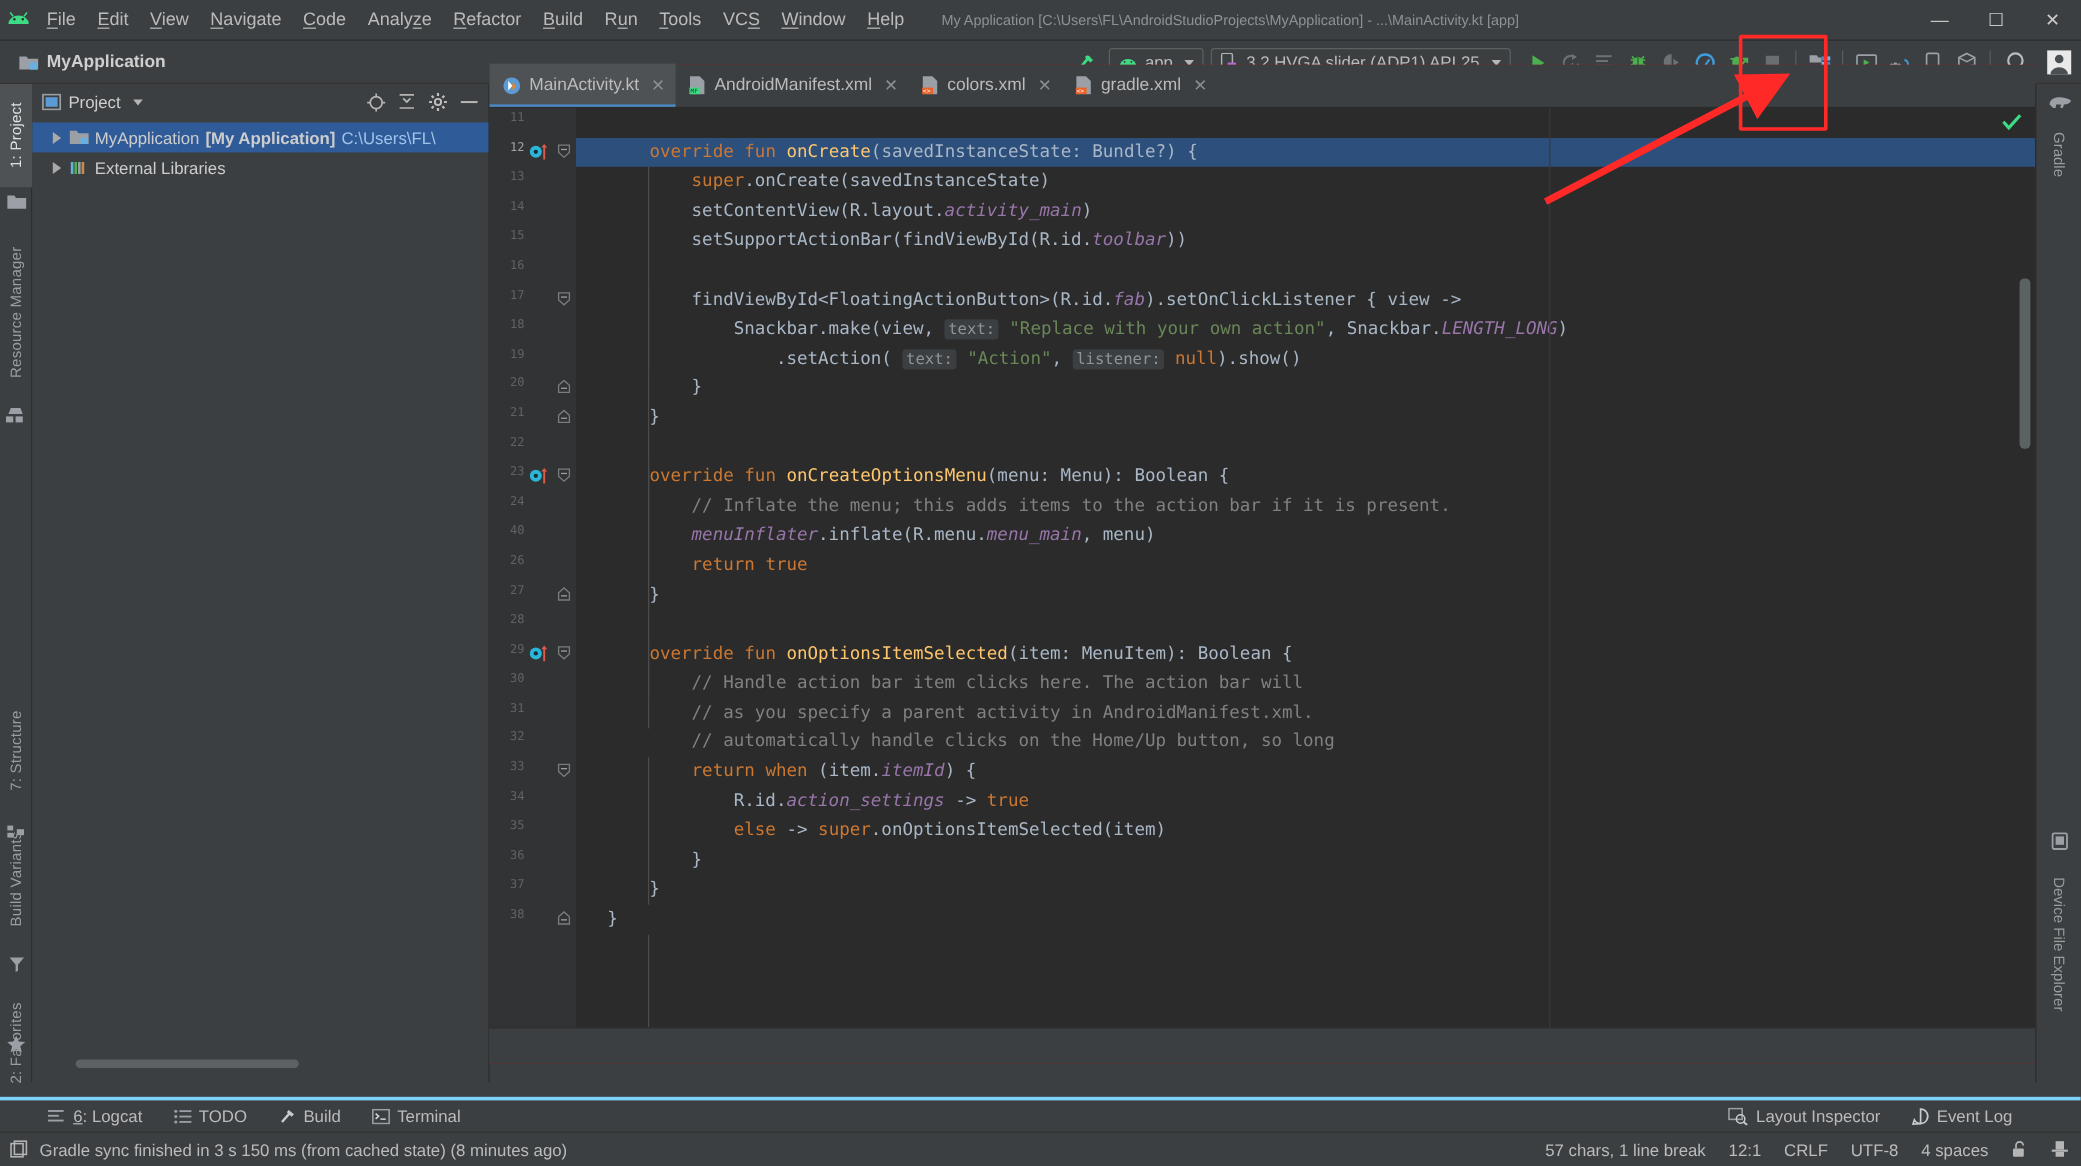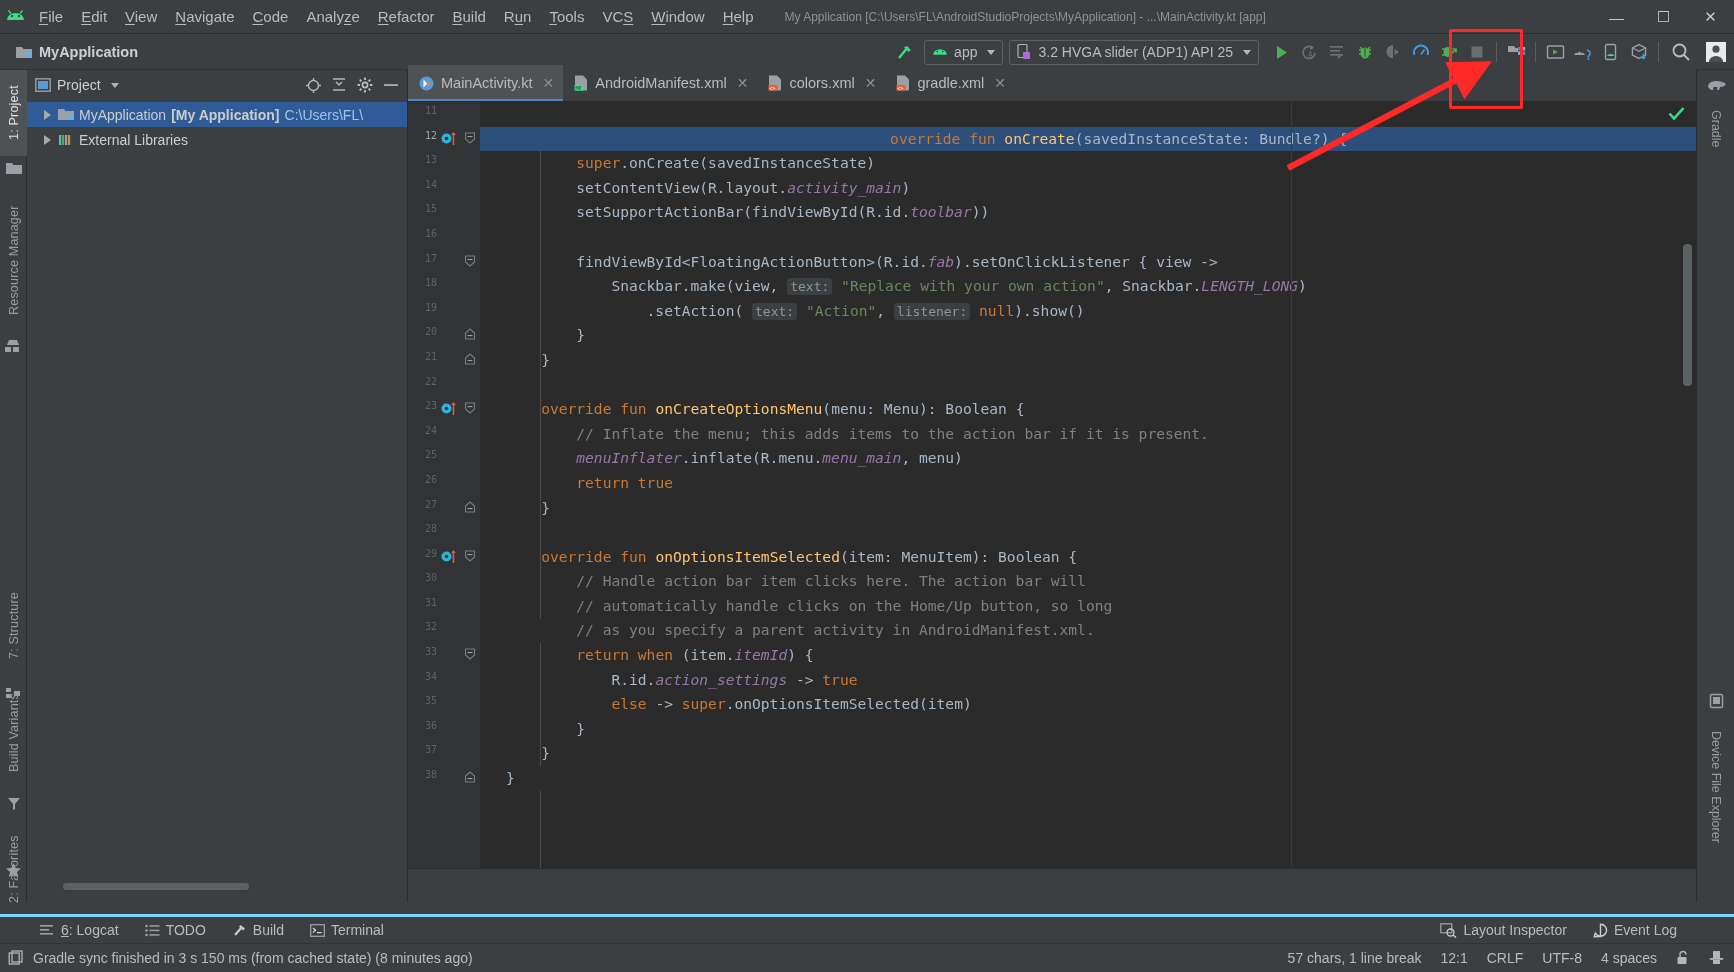--- a/index.html
+++ b/index.html
@@ -88,21 +88,21 @@
   .tree-row.sel { background:#2f5b98; }
   .twisty { width:12px; height:12px; display:flex; align-items:center; justify-content:center; }
   .tri { width:0;height:0; border-top:5px solid transparent;border-bottom:5px solid transparent;
          border-left:7px solid #a9a9a9; }
   .path-dim { color:#a0c3ea; font-weight:normal; }
   .pp-scroll { position:absolute; left:36px; bottom:12px; width:186px; height:7px;
                background:#5c6164; border-radius:4px; }
 
   
   .editor-area {
-    position:absolute; left:408px; top:66px; width:1288px; height:832px; background:#b91c1c;
+    position:absolute; left:408px; top:54px; width:1288px; height:832px; background:#b91c1c;
   }
   .tabs-row { height:36px; background:#3c3f41; display:flex; align-items:flex-end;
               border-bottom:1px solid #2b2b2b; }
   .etab { height:36px; display:flex; align-items:center; gap:7px; padding:0 9px 0 11px;
           font-size:14.5px; color:#bbbbbb; white-space:nowrap; position:relative; }
   .etab.active { background:#4e5254; }
   .etab.active::after { content:""; position:absolute; left:0; bottom:0; width:100%; height:2px; background:#4a88c7; }
   .etab .x { color:#8b8e90; font-size:14px; margin-left:3px; }
 
   .code-wrap { position:absolute; top:36px; left:0; width:1288px; height:766px; background:#2b2b2b;
@@ -111,21 +111,21 @@
   .gut-row { height:24.6px; position:relative; }
   .lineno { position:absolute; right:43px; top:3px; font-family:"DejaVu Sans Mono", monospace;
             font-size:10px; color:#606366; }
   .lineno.cur { color:#a4a3a3; }
   .gutmark { position:absolute; right:22px; top:4px; }
   .fold { position:absolute; right:4px; top:5px; width:12px; height:12px; }
 
   .code-body { flex:1; position:relative; overflow:hidden; background:#2b2b2b; }
   .cl { height:24.6px; line-height:24.6px; font-family:"DejaVu Sans Mono", monospace;
         font-size:14.6px; white-space:pre; color:#a9b7c6; padding-left:26px; }
-  .cl.hi { background:#2d4f7c;text-align:center; }
+  .cl.hi { background:#2d4f7c; }
   .kw   { color:#cc7832; }
   .fn   { color:#ffc66d; }
   .str  { color:#6a8759; }
   .cmt  { color:#808080; }
   .fld  { color:#9876aa; font-style:italic; }
   .const{ color:#9876aa; font-style:italic; }
   .hintchip { background:#3b3f41; color:#909496; border-radius:3px; padding:1px 3px; font-size:13px; }
   .indentguide { position:absolute; width:1px; background:#4b4b4b; }
 
   .code-rightline { position:absolute; left:883px; top:36px; width:1px; height:766px; background:#3b3b3b; }
@@ -628,21 +628,21 @@
               <svg width="12" height="12" viewBox="0 0 12 12">
                 <path d="M1.5 1 h9 v6 l-4.5 4 L1.5 7 z" fill="none" stroke="#7a7d7f" stroke-width="1.1"></path>
                 <rect x="3.5" y="4" width="5" height="1.1" fill="#9a9d9f"></rect>
               </svg>
             </span>
           </div>
           <div class="gut-row">
             <span class="lineno">24</span>
           </div>
           <div class="gut-row">
-            <span class="lineno">25</span>
+            <span class="lineno">40</span>
           </div>
           <div class="gut-row">
             <span class="lineno">26</span>
           </div>
           <div class="gut-row">
             <span class="lineno">27</span>
             <span class="fold">
               <svg width="12" height="12" viewBox="0 0 12 12">
                 <path d="M1.5 11 h9 V5 L6 1 L1.5 5 z" fill="none" stroke="#7a7d7f" stroke-width="1.1"></path>
                 <rect x="3.5" y="7" width="5" height="1.1" fill="#9a9d9f"></rect>
@@ -723,22 +723,22 @@
           <div class="cl">    }</div>
           <div class="cl">&nbsp;</div>
           <div class="cl">    <span class="kw">override</span> <span class="kw">fun</span> <span class="fn">onCreateOptionsMenu</span>(menu: Menu): Boolean {</div>
           <div class="cl">        <span class="cmt">// Inflate the menu; this adds items to the action bar if it is present.</span></div>
           <div class="cl">        <span class="fld">menuInflater</span>.inflate(R.menu.<span class="fld">menu_main</span>, menu)</div>
           <div class="cl">        <span class="kw">return</span> <span class="kw">true</span></div>
           <div class="cl">    }</div>
           <div class="cl">&nbsp;</div>
           <div class="cl">    <span class="kw">override</span> <span class="kw">fun</span> <span class="fn">onOptionsItemSelected</span>(item: MenuItem): Boolean {</div>
           <div class="cl">        <span class="cmt">// Handle action bar item clicks here. The action bar will</span></div>
+          <div class="cl">        <span class="cmt">// as you specify a parent activity in AndroidManifest.xml.</span></div>
           <div class="cl">        <span class="cmt">// automatically handle clicks on the Home/Up button, so long</span></div>
-          <div class="cl">        <span class="cmt">// as you specify a parent activity in AndroidManifest.xml.</span></div>
           <div class="cl">        <span class="kw">return</span> <span class="kw">when</span> (item.<span class="fld">itemId</span>) {</div>
           <div class="cl">            R.id.<span class="fld">action_settings</span> -&gt; <span class="kw">true</span></div>
           <div class="cl">            <span class="kw">else</span> -&gt; <span class="kw">super</span>.onOptionsItemSelected(item)</div>
           <div class="cl">        }</div>
           <div class="cl">    }</div>
           <div class="cl">}</div>
           <div class="indentguide" style="left: 60px; top: 49.2px; height: 442.8px;"></div>
           <div class="indentguide" style="left: 60px; top: 147.6px; height: 73.8px;"></div>
           <div class="indentguide" style="left: 60px; top: 295.2px; height: 123px;"></div>
           <div class="indentguide" style="left: 60px; top: 442.8px; height: 73.8px;"></div>

